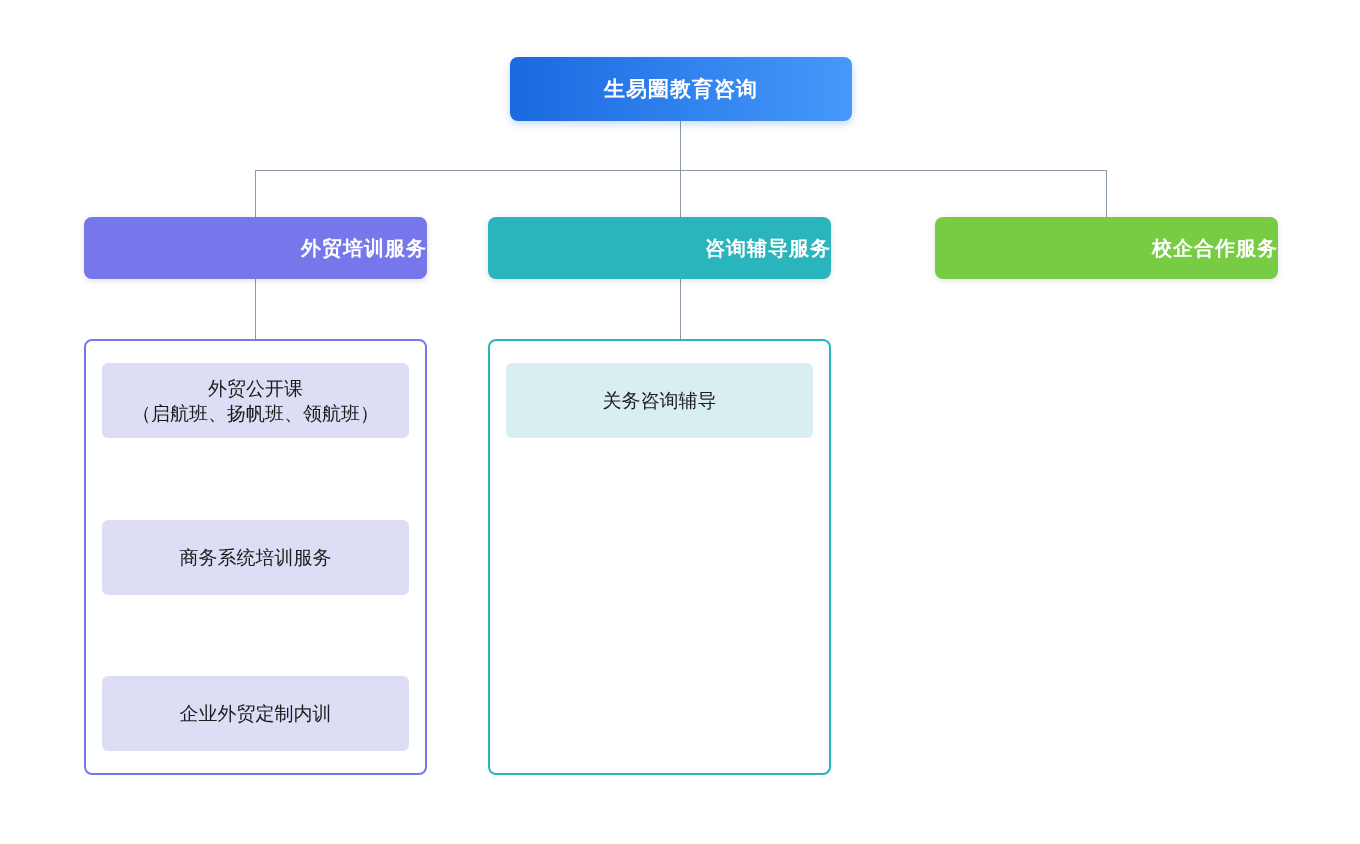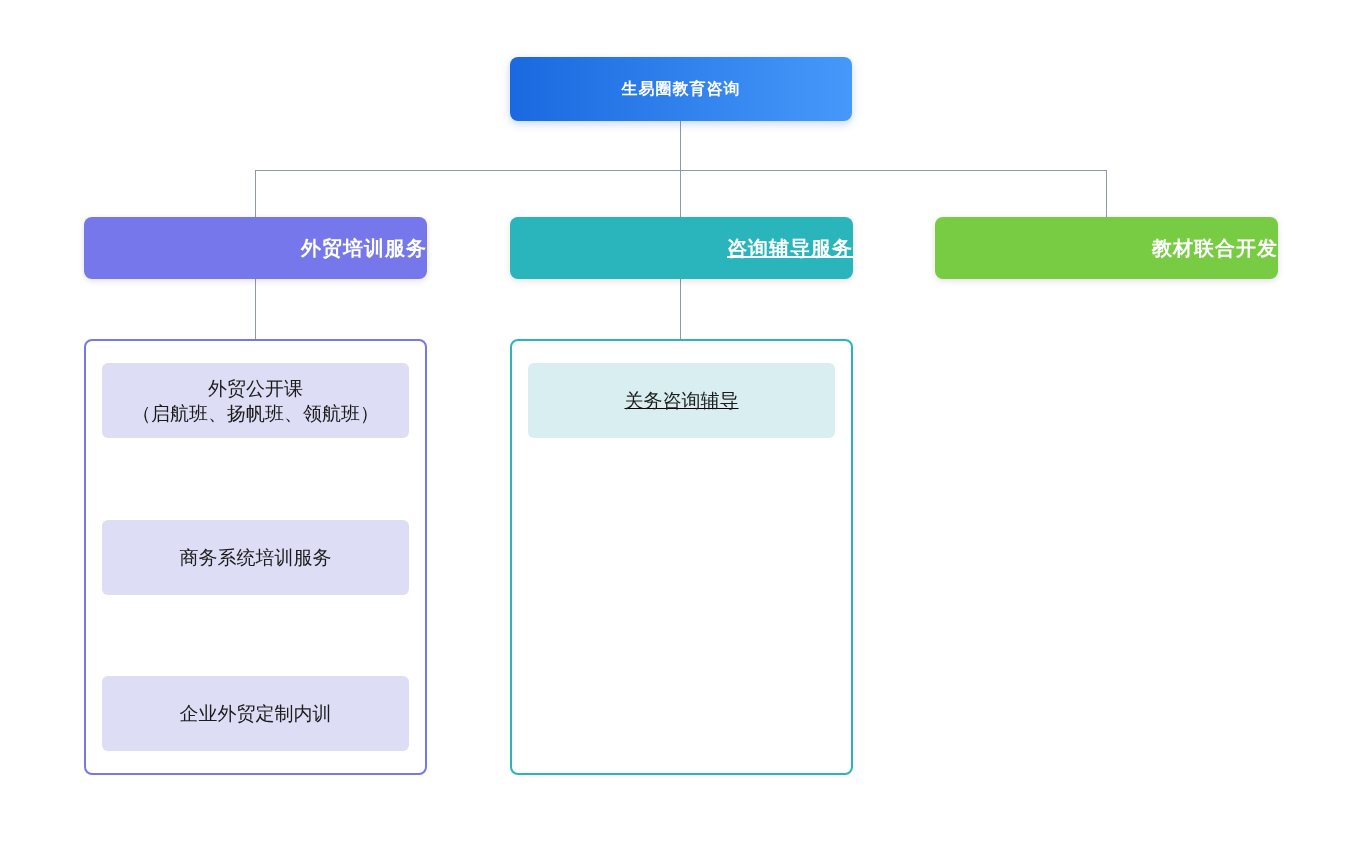--- a/index.html
+++ b/index.html
@@ -20,21 +20,21 @@
   .line.s-1     { left: 255px;  top: 279px; width: 1px;   height: 60px; }
   .line.s-2     { left: 680px;  top: 279px; width: 1px;   height: 60px; }
 
   .root-node {
     position: absolute;
     left: 510px; top: 57px;
     width: 342px; height: 64px;
     border-radius: 8px;
     display: flex; align-items: center; justify-content: center;
     color: #ffffff;
-    font-size: 16px;
+    font-size: 21px;
     font-weight: bold;
     letter-spacing: 1px;
     box-shadow: 0 3px 8px rgba(30, 105, 224, 0.25);
   }
 
   .branch-header {
     position: absolute;
     top: 217px;
     width: 343px; height: 62px;
     border-radius: 8px;
@@ -69,21 +69,21 @@
     padding: 8px 13px;
     display: flex; align-items: center; justify-content: center;
     text-align: center;
     font-size: 19px;
     line-height: 25px;
     color: #1b1b1b;
     white-space: pre-line;
   }
 
   .col-1 { left: 84px; }
-  .col-2 { left: 510px; text-decoration: underline; }
+  .col-2 { left: 488px; }
   .col-3 { left: 935px; }
 </style>
 </head>
 <body>
 
 <div class="canvas">
 
   <div class="line v-root" style="background: rgb(140, 154, 168);"></div>
   <div class="line h-main" style="background: rgb(140, 154, 168);"></div>
   <div class="line d-1" style="background: rgb(140, 154, 168);"></div>
@@ -107,16 +107,16 @@
   </div>
 
   <div class="branch-header col-2" style="--branch-color: #2AB5BC; --item-bg: #D9EEF1;">
     <span>咨询辅导服务</span>
   </div>
   <div class="branch-container col-2" style="--branch-color: #2AB5BC; --item-bg: #D9EEF1;">
     <div class="service-item">关务咨询辅导</div>
   </div>
 
   <div class="branch-header col-3" style="--branch-color: #77CC44; --item-bg: #DFF2DA;">
-    <span>教材联合开发</span>
+    <span>校企合作服务</span>
   </div>
 
 </div>
 
 </body></html>

